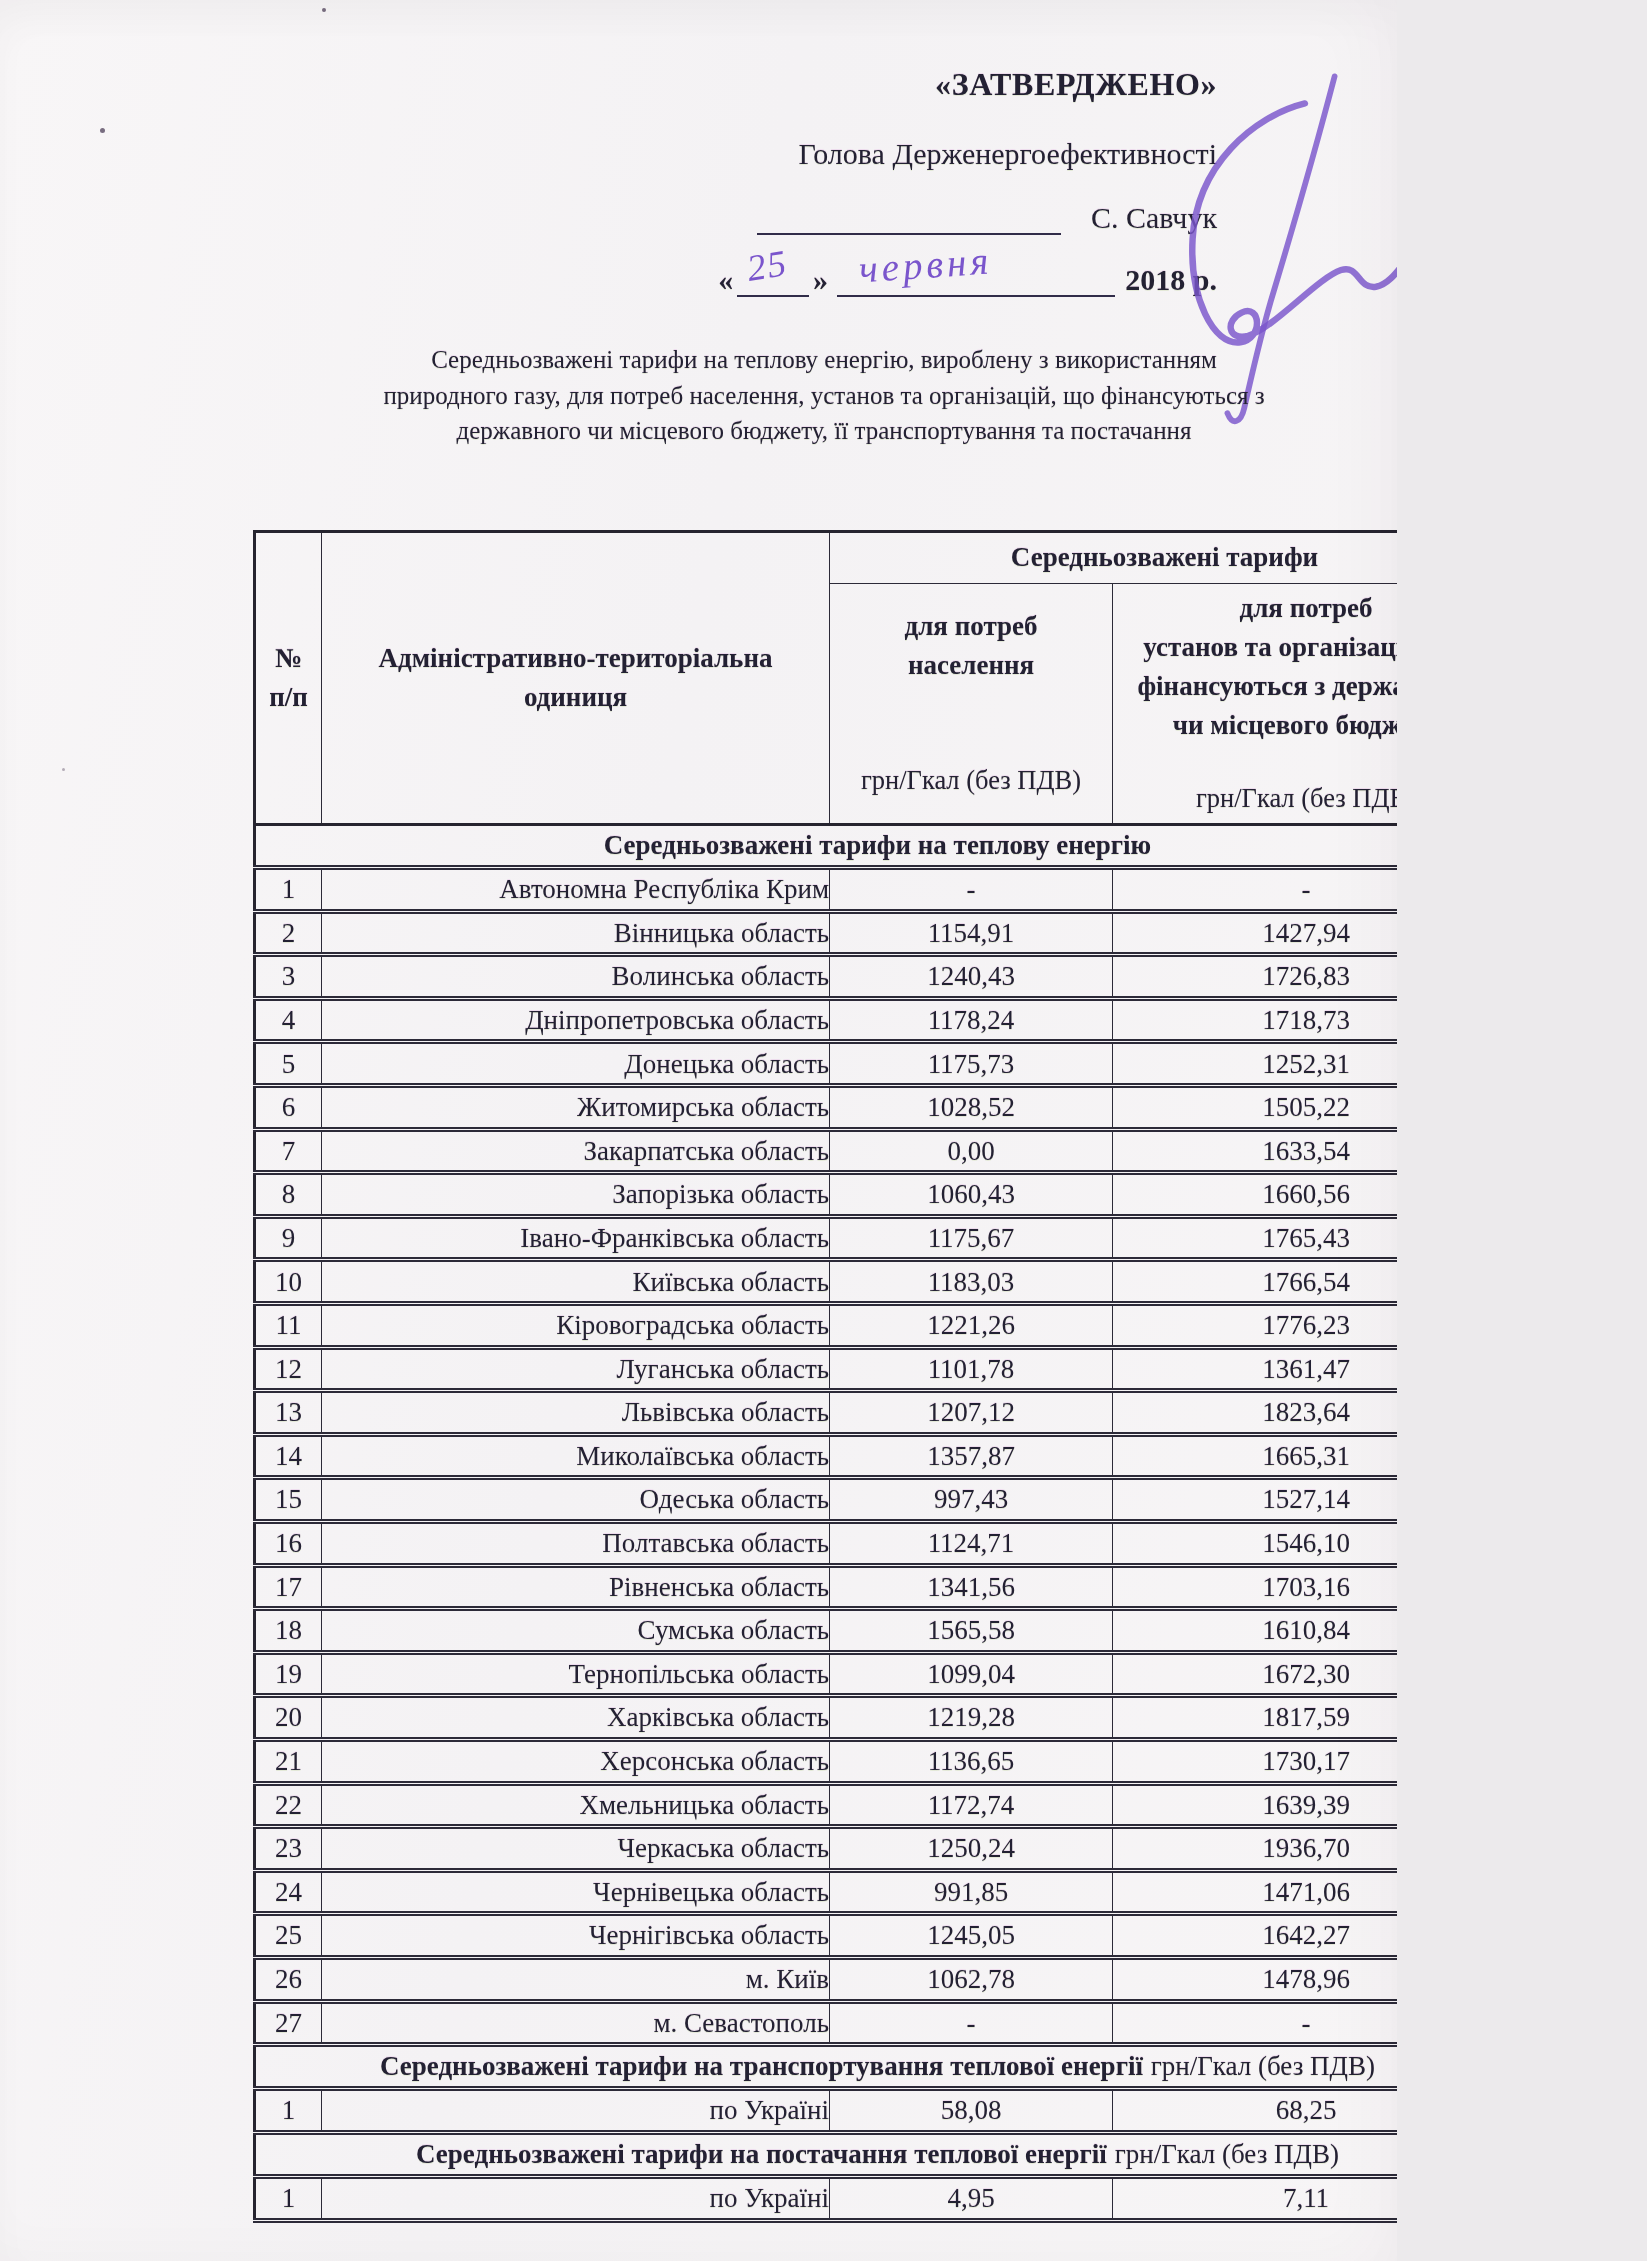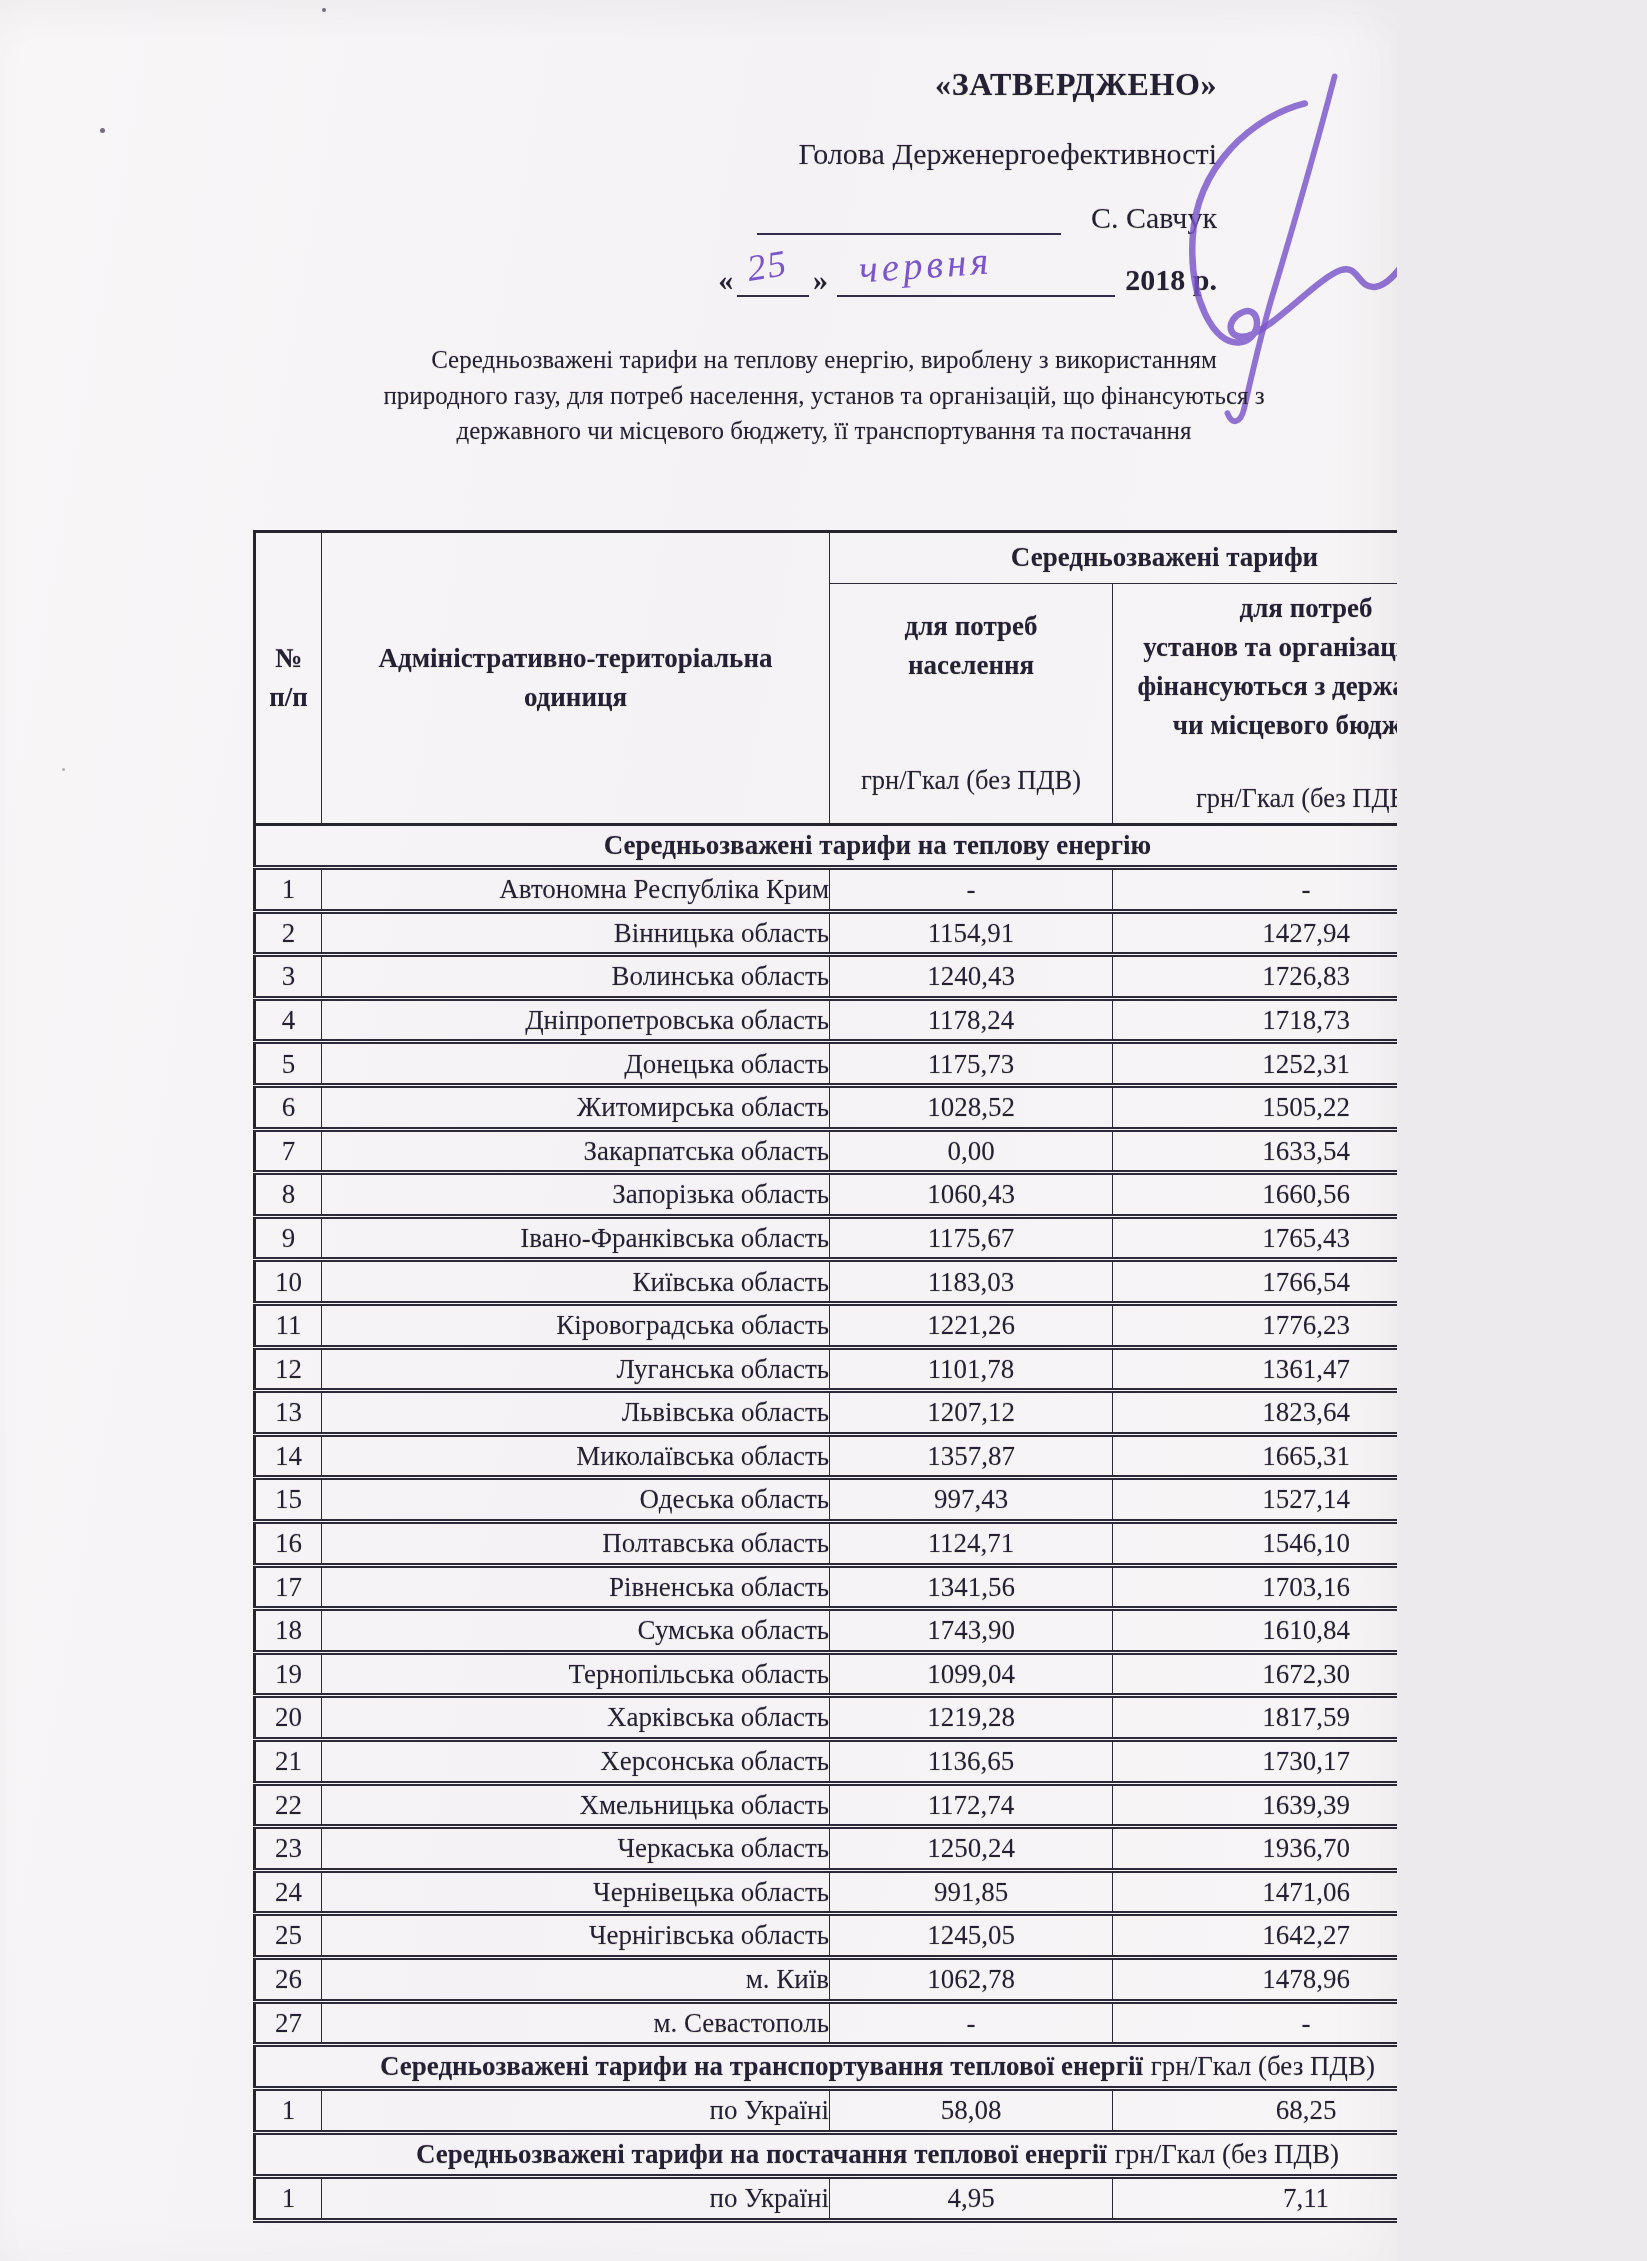--- a/index.html
+++ b/index.html
@@ -257,21 +257,21 @@
     </tr>
         <tr class="data-row">
       <td class="c-num">17</td>
       <td class="c-name">Рівненська область</td>
       <td class="c-val">1341,56</td>
       <td class="c-val">1703,16</td>
     </tr>
         <tr class="data-row">
       <td class="c-num">18</td>
       <td class="c-name">Сумська область</td>
-      <td class="c-val">1743,90</td>
+      <td class="c-val">1565,58</td>
       <td class="c-val">1610,84</td>
     </tr>
         <tr class="data-row">
       <td class="c-num">19</td>
       <td class="c-name">Тернопільська область</td>
       <td class="c-val">1099,04</td>
       <td class="c-val">1672,30</td>
     </tr>
         <tr class="data-row">
       <td class="c-num">20</td>

